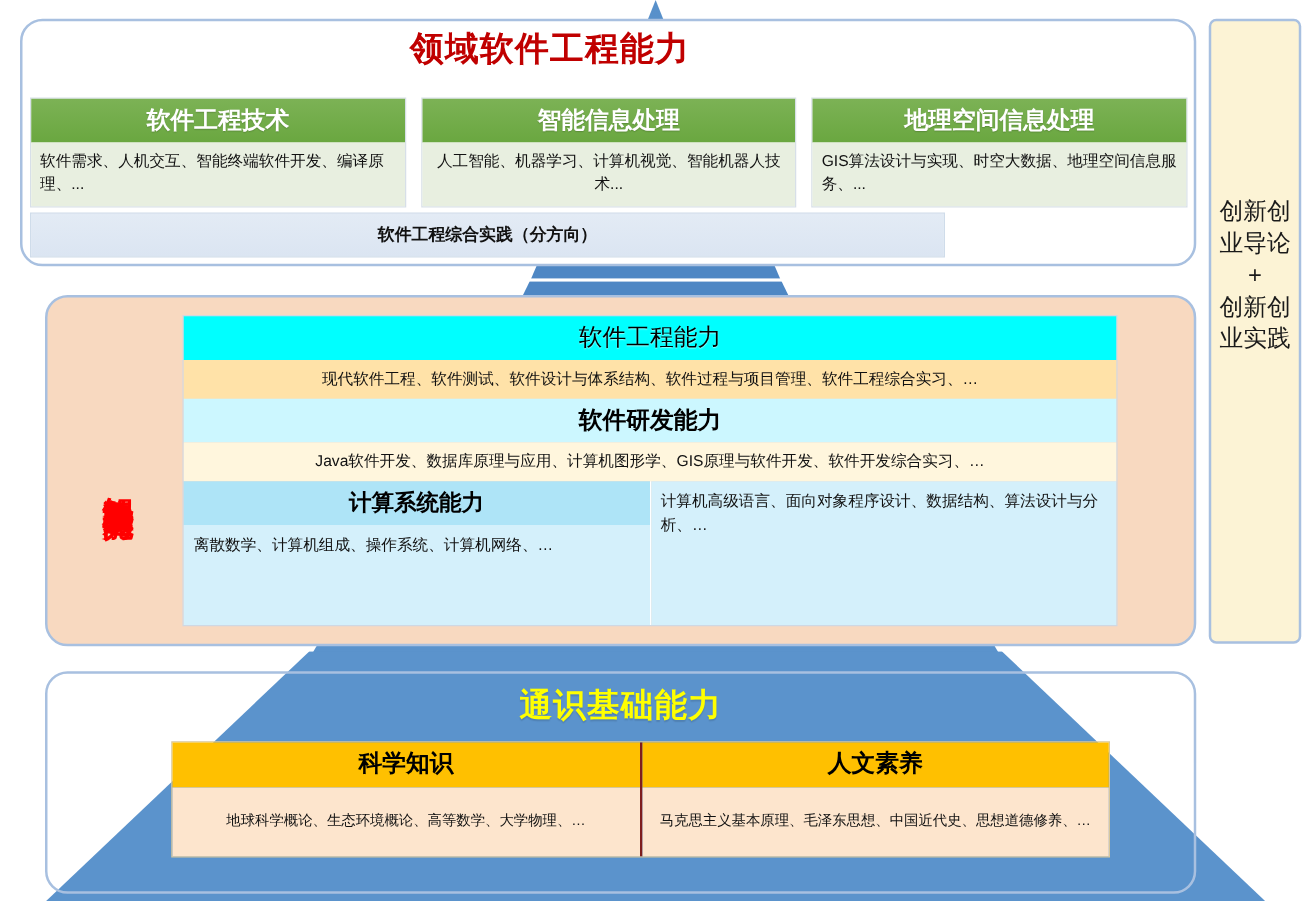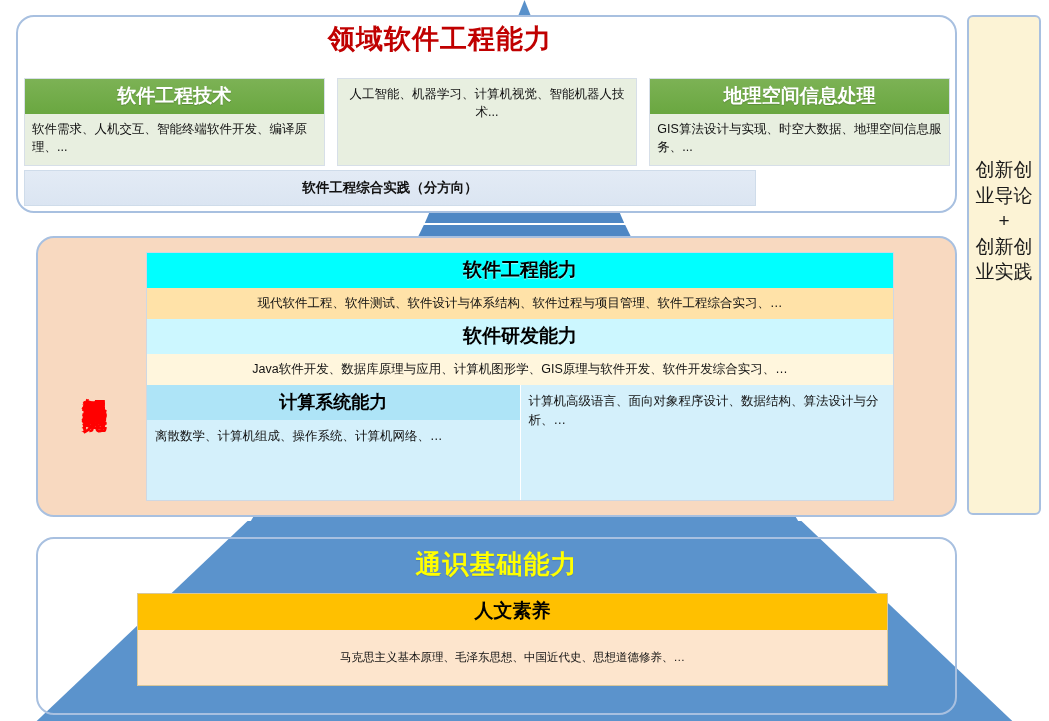--- a/index.html
+++ b/index.html
@@ -140,21 +140,21 @@
   #mid-stack{
     position:absolute;left:146px;top:252px;width:748px;height:249px;
     display:flex;flex-direction:column;
     border:1px solid #cfd8e3;
     box-sizing:border-box;
     z-index:6;
   }
   .row-head-cyan{
     background:#00ffff;
     font-family:"DejaVu Serif","Liberation Serif",serif;
-    font-weight:bold;font-size:19px;color:#000;
+    font-weight:normal;font-size:19px;color:#000;
     text-align:center;padding:4px 0 5px;
     text-shadow:0 1px 1px rgba(255,255,255,.6);
   }
   .row-sub-amber{
     background:#ffe2a8;
     font-size:12.5px;color:#111;text-align:center;
     padding:7px 8px;
   }
   .row-head-ltcyan{
     background:#ccf7ff;
@@ -194,21 +194,21 @@
     text-shadow:0 1px 1px rgba(0,0,0,.12);
   }
   #bottom-table{
     position:absolute;left:137px;top:593px;width:751px;height:93px;
     display:flex;
     border:1px solid #d8c79a;
     box-sizing:border-box;
     z-index:6;
   }
   #bottom-table .col{flex:1;display:flex;flex-direction:column;}
-  #bottom-table .col+.col{border-left:5px solid #7f1d1d;margin-top:19px;}
+  #bottom-table .col+.col{border-left:2px solid #7f1d1d;}
   .bhead{
     background:#ffc000;
     font-family:"DejaVu Serif","Liberation Serif",serif;
     font-weight:bold;font-size:19px;color:#000;
     text-align:center;padding:4px 0 6px;
   }
   .bbody{
     flex:1;background:#fde5cd;
     font-size:11.5px;color:#111;
     display:flex;align-items:center;justify-content:center;
@@ -241,20 +241,21 @@
   <div class="panel" id="panel-top"></div>
 
   <div id="top-title">领域软件工程能力</div>
 
   <div class="top-cards">
     <div class="tcard">
       <div class="tcard-head">软件工程技术</div>
       <div class="tcard-body">软件需求、人机交互、智能终端软件开发、编译原理、...</div>
     </div>
     <div class="tcard">
+      <div class="tcard-head">智能信息处理</div>
       <div class="tcard-body center">人工智能、机器学习、计算机视觉、智能机器人技术...</div>
     </div>
     <div class="tcard">
       <div class="tcard-head">地理空间信息处理</div>
       <div class="tcard-body">GIS算法设计与实现、时空大数据、地理空间信息服务、...</div>
     </div>
   </div>
 
   <div id="practice-bar">软件工程综合实践（分方向）</div>
 
@@ -279,20 +280,24 @@
       </div>
     </div>
   </div>
 
   <div class="panel" id="panel-bottom"></div>
 
   <div id="bottom-title">通识基础能力</div>
 
   <div id="bottom-table">
     <div class="col">
+      <div class="bhead">科学知识</div>
+      <div class="bbody">地球科学概论、生态环境概论、高等数学、大学物理、…</div>
+    </div>
+    <div class="col">
       <div class="bhead">人文素养</div>
       <div class="bbody">马克思主义基本原理、毛泽东思想、中国近代史、思想道德修养、…</div>
     </div>
   </div>
 
   <div class="panel" id="panel-side"></div>
   <div id="side-text">
     <div class="st">
       <div>创新创</div>
       <div>业导论</div>

